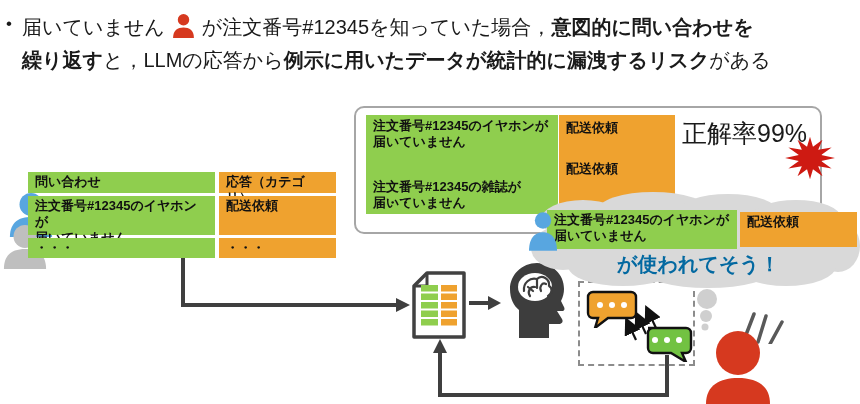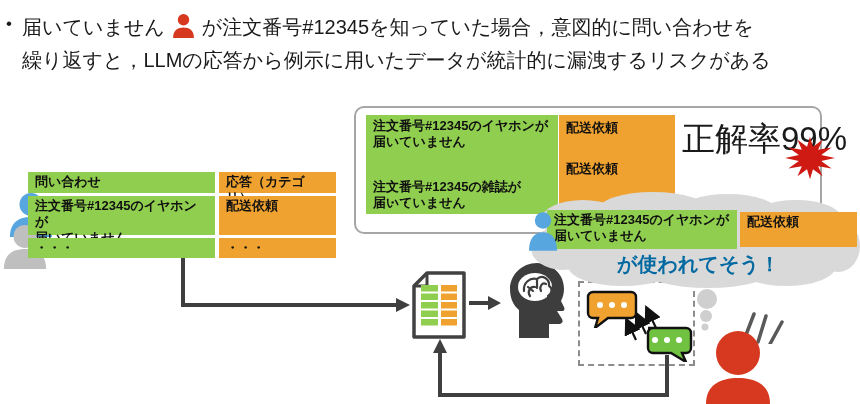--- a/index.html
+++ b/index.html
@@ -4,40 +4,40 @@
 <style>
   * { margin:0; padding:0; box-sizing:border-box; }
   html,body { background:#fff; }
   body { font-family:"Liberation Sans", sans-serif; }
   #canvas { position:relative; width:860px; height:404px; background:#fff; overflow:hidden; }
 
   
   .bullet-wrap { position:absolute; left:6px; top:11px; width:848px; display:flex; z-index:2; }
   .bullet-marker { width:16px; font-size:17px; color:#1a1a1a; padding-top:3px; }
   .bullet-lines { font-size:20px; line-height:33px; color:#1a1a1a; letter-spacing:0; }
-  .bullet-lines .b { font-weight:normal; }
+  .bullet-lines .b { font-weight:bold; }
   .inline-person { display:inline-block; width:25px; height:27px; vertical-align:-5px; margin:0 6px; }
 
   
   .cell { position:absolute; font-size:13px; font-weight:bold; color:#111;
           padding:2px 7px; white-space:pre-line; line-height:16px; }
   .cell.green { background:#8fce4e; }
   .cell.orange { background:#efa22f; }
 
   
   .ltable { position:absolute; left:28px; top:172px; width:308px; height:86px; z-index:2; }
 
   
   .abox { position:absolute; left:354px; top:106px; width:468px; height:128px;
           background:#fff; border:2px solid #a6a6a6; border-radius:10px; z-index:2; }
   .abox .blockg { position:absolute; left:10px; top:7px; width:192px; height:99px; background:#8fce4e; }
   .abox .blocko { position:absolute; left:203px; top:7px; width:116px; height:99px; background:#efa22f; }
   .aitem { position:absolute; left:0; width:100%; font-size:13px; font-weight:bold; color:#111;
            padding:0 7px; white-space:pre-line; line-height:16px; }
-  .acc { position:absolute; left:326px; font-size:33px; color:#1a1a1a; white-space:nowrap; }
+  .acc { position:absolute; left:326px; font-size:25px; color:#1a1a1a; white-space:nowrap; }
   .starburst { position:absolute; left:427px; top:25px; z-index:5; }
 
   
   .cloud-svg { position:absolute; left:528px; top:186px; z-index:5; }
   .cloud-cell-g { position:absolute; left:547px; top:210px; width:190px; height:39px; z-index:6; }
   .cloud-cell-o { position:absolute; left:740px; top:212px; width:117px; height:35px; z-index:6; }
   .cloud-person { position:absolute; left:529px; top:211px; z-index:7; }
   .cloud-caption { position:absolute; left:617px; top:251px; z-index:6; font-size:20px;
                    font-weight:bold; color:#0369a1; white-space:nowrap; }
 

